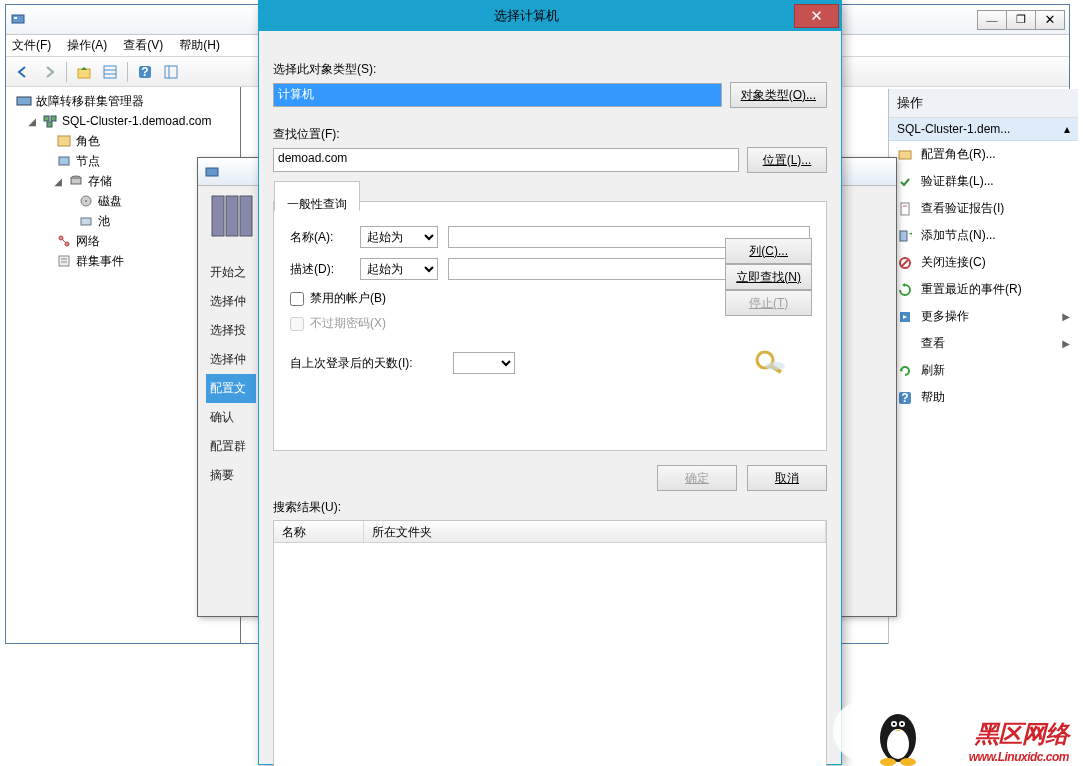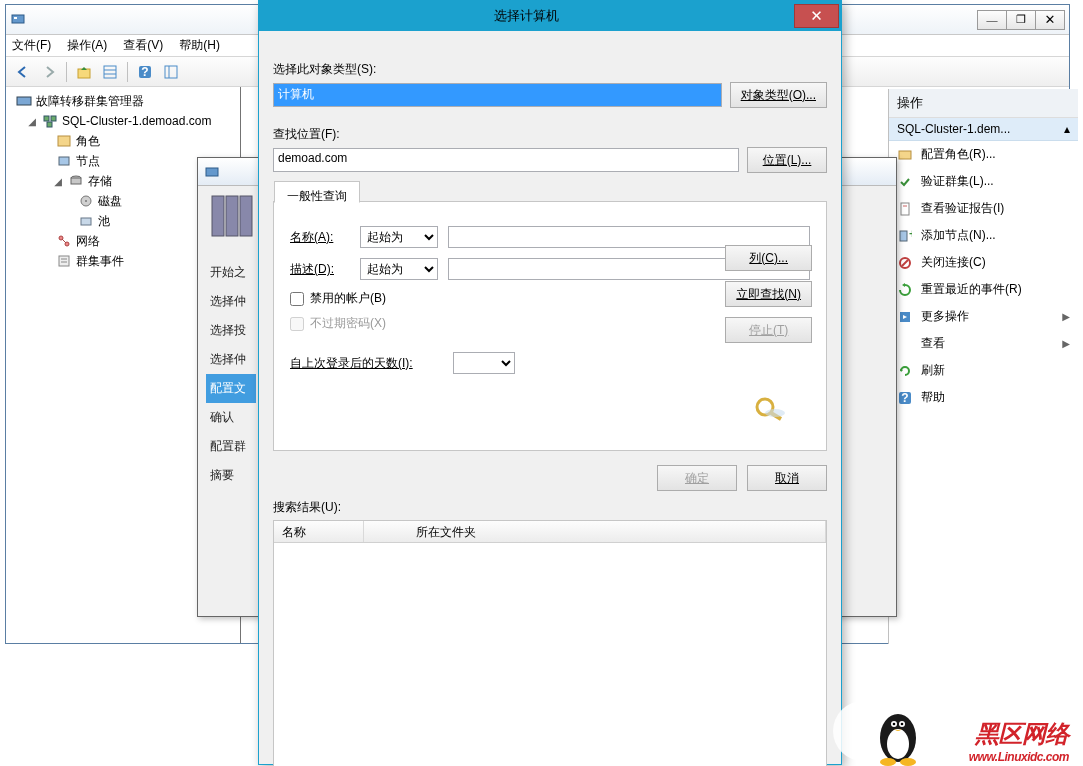--- a/index.html
+++ b/index.html
@@ -54,35 +54,35 @@
 .dialog-close { width: 45px; height: 24px; background: #c75050; color: #fff; display: flex; align-items: center; justify-content: center; font-size: 15px; margin-right: 2px; cursor: default; border: 1px solid #a03838; }
 .dialog-body { padding: 12px 14px; }
 .field-label { display: block; margin: 18px 0 4px; }
 .field-row { display: flex; gap: 8px; align-items: center; margin-bottom: 10px; }
 .text-input { height: 24px; border: 1px solid #abadb3; padding: 2px 4px; background: #fff; }
 .text-input.selected { background: #3399ff; color: #fff; }
 .btn { height: 26px; padding: 0 10px; min-width: 80px; border: 1px solid #acacac; background: linear-gradient(#f7f7f7,#e3e3e3); cursor: default; text-decoration: underline; }
 .btn:disabled { color: #a0a0a0; }
 
 .tab-container { border: 1px solid #c6c6c6; background: #fff; margin-top: 14px; position: relative; }
-.tab { position: absolute; top: -21px; left: 0; height: 22px; padding: 6px 12px; border: 1px solid #c6c6c6; border-bottom: 1px solid #fff; background: #fff; }
+.tab { position: absolute; top: -21px; left: 0; height: 22px; padding: 14px 12px; border: 1px solid #c6c6c6; border-bottom: 1px solid #fff; background: #fff; }
 .tab-body { padding: 14px 16px; }
 .query-row { display: flex; align-items: center; margin: 10px 0; gap: 10px; }
-.query-row label { width: 60px; text-decoration: underline; }
+.query-row label { width: 60px; }
 .combo { width: 78px; height: 22px; border: 1px solid #abadb3; background: #fff; font-size: 12px; padding: 0 2px; }
 .query-text { flex: 1; height: 22px; border: 1px solid #abadb3; background: #fff; }
 .check-row { display: flex; align-items: center; gap: 6px; margin: 8px 0; }
 .check-row.disabled { color: #9a9a9a; }
 .check-row input { width: 14px; height: 14px; }
-.side-btns { position: absolute; right: 14px; top: 43px; display: flex; flex-direction: column; gap: 10px; }
+.side-btns { position: absolute; right: 14px; top: 36px; display: flex; flex-direction: column; }
 
 .results-controls { display: flex; gap: 10px; justify-content: flex-end; margin: 14px 0 6px; }
 .results-label { margin-top: 8px; }
 .results-box { height: 258px; border: 1px solid #c6c6c6; background: #fff; margin-top: 4px; }
-.results-headers { display: flex; height: 22px; background: linear-gradient(#fdfdfd,#ececec); border-bottom: 1px solid #d0d0d0; gap: 44px; }
+.results-headers { display: flex; height: 22px; background: linear-gradient(#fdfdfd,#ececec); border-bottom: 1px solid #d0d0d0; }
 .results-headers div { padding: 3px 8px; border-right: 1px solid #d9d9d9; }
 .results-headers div:first-child { width: 90px; }
 .results-headers div:nth-child(2) { flex: 1; }
 
 
 .watermark { position: absolute; right: 14px; bottom: 2px; font-style: italic; color: #d2232a; font-size: 20px; font-weight: bold; letter-spacing: -0.5px; z-index: 100; text-shadow: 1px 1px 0 rgba(255,255,255,.7); }
 .penguin { position: absolute; right: 145px; bottom: 0; width: 110px; height: 70px; z-index: 99; }
 
 
 svg { display: block; }

